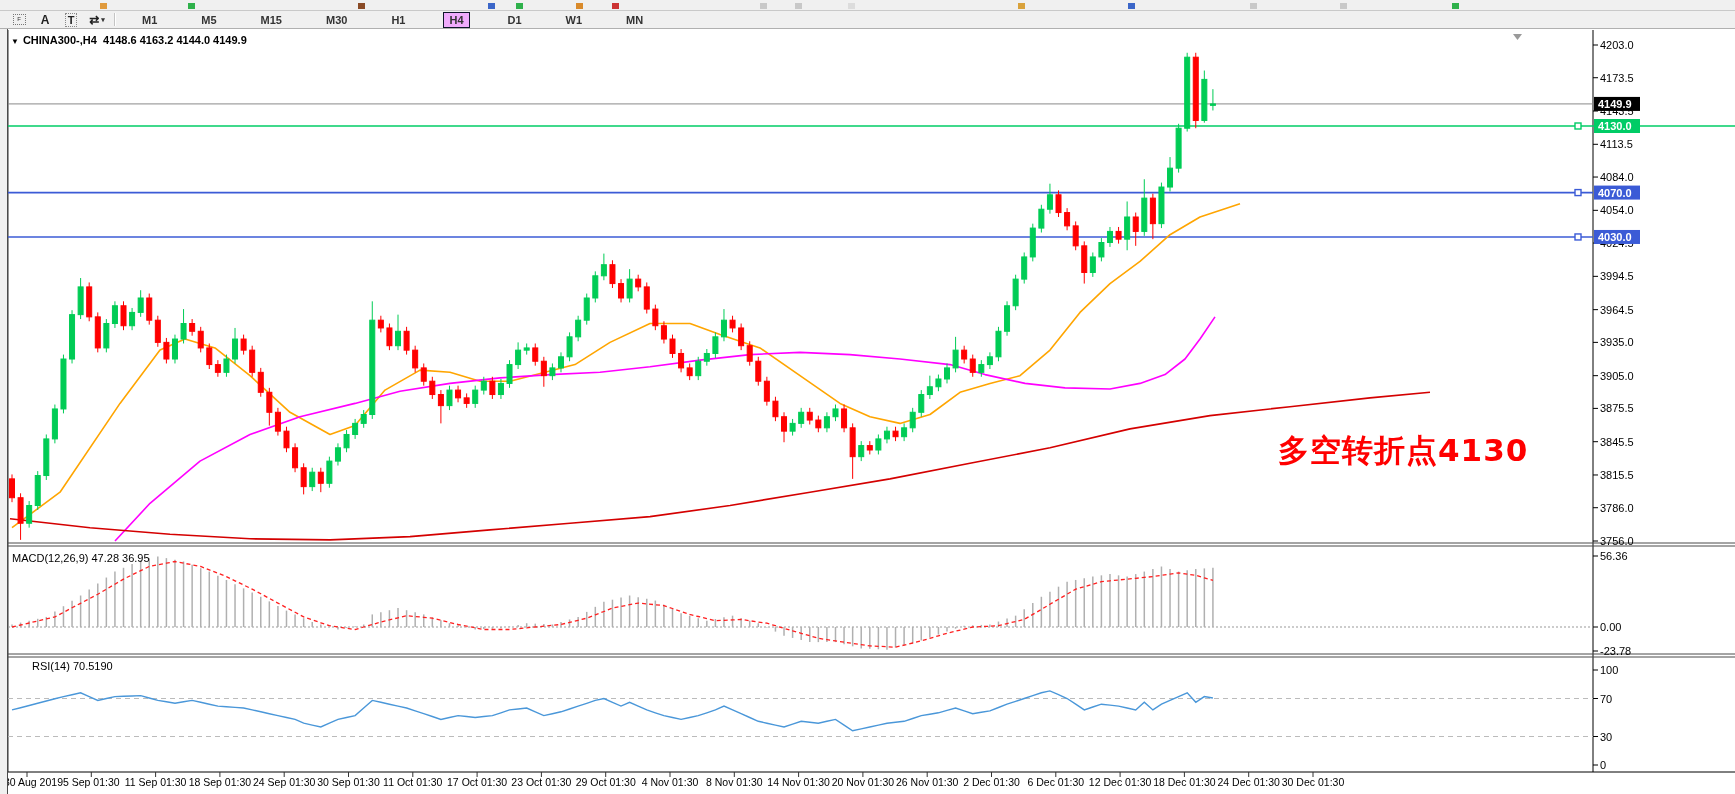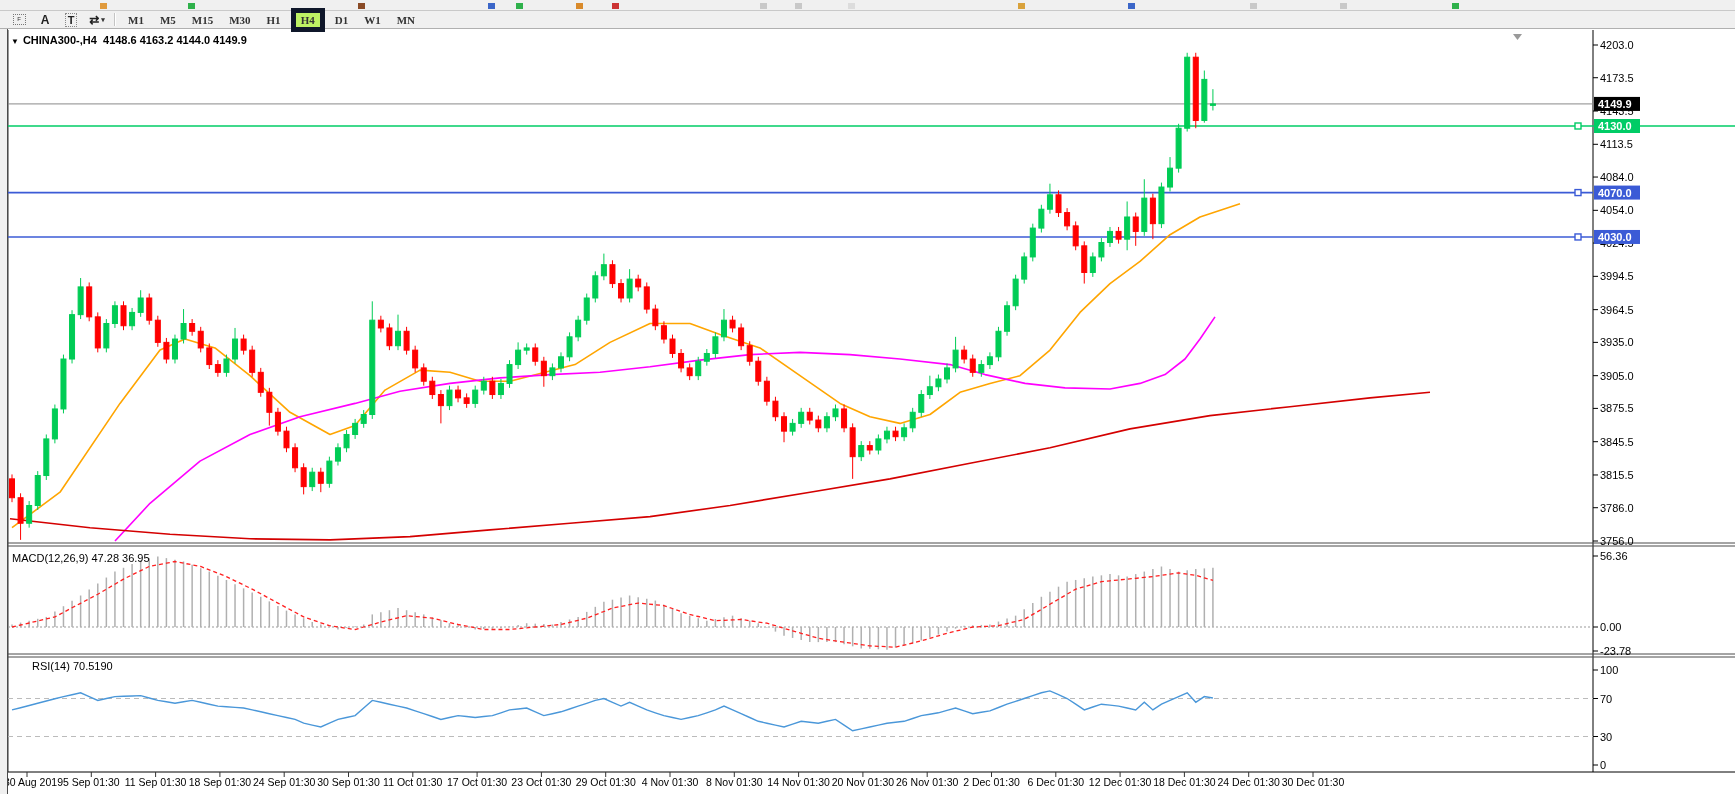--- a/index.html
+++ b/index.html
@@ -13,22 +13,22 @@
   #toolbar{position:absolute;left:0;top:11px;width:1735px;height:17px;background:#f0f0f0;
     border-bottom:1px solid #b0b0b0;z-index:4;display:flex;align-items:center;}
   .tool-btn{height:15px;min-width:24px;display:flex;align-items:center;justify-content:center;
     color:#222;font-size:12px;font-weight:700;margin:0 1px;cursor:default;}
   .grid-glyph{display:inline-block;width:11px;height:9px;border:1px dotted #777;
     font-size:6px;line-height:9px;text-align:center;color:#333;font-weight:400;}
   .boxed{border:1px dotted #888;padding:0 2px;font-size:11px;}
   .caret{font-size:7px;color:#333;margin-left:2px;}
   .sep{width:1px;height:13px;background:#c4c4c4;border-right:1px solid #fff;margin:0 4px;}
   .tf-btn{height:14px;padding:0 5px;display:flex;align-items:center;justify-content:center;
-    font-size:11px;font-weight:700;color:#333;margin:0 2px;border:1px solid transparent;font-family:Liberation Serif, serif;}
-  .tf-btn.active{background:#bef264;border:5px solid #0f172a;}
+    font-size:11px;font-weight:700;color:#333;margin:0 16px;border:1px solid transparent;}
+  .tf-btn.active{background:#f0abfc;border:1px solid #0f172a;}
   
   #chart-frame{position:absolute;left:0;top:28px;width:1735px;height:766px;background:#fff;
     border-top:1px solid #8a8a8a;z-index:0;}
   #left-gutter{position:absolute;left:0;top:28px;width:7px;height:766px;background:#f0f0f0;
     border-right:1px solid #4a4a4a;z-index:2;}
   #chart-svg{position:absolute;left:0;top:0;width:1735px;height:794px;z-index:1;pointer-events:none;}
   .ovl{position:absolute;z-index:2;white-space:nowrap;}
   #symbol-title{left:11px;top:34px;font-size:11px;font-weight:700;color:#000;}
   #symbol-title .tri{font-size:8px;margin-right:4px;}
   #macd-label{left:12px;top:552px;font-size:11px;color:#000;}
@@ -635,14 +635,15 @@
       <text x="1248.7" y="786" font-size="10.5" font-family="Liberation Sans, sans-serif" fill="#000" text-anchor="middle">24 Dec 01:30</text>
       <line x1="1313" y1="772" x2="1313" y2="777" stroke="#333"></line>
       <text x="1313" y="786" font-size="10.5" font-family="Liberation Sans, sans-serif" fill="#000" text-anchor="middle">30 Dec 01:30</text>
     </svg>
 
   <div class="ovl" id="symbol-title">
     <span class="tri">▼</span><span>CHINA300-,H4</span>&nbsp;&nbsp;<span>4148.6 4163.2 4144.0 4149.9</span>
   </div>
   <div class="ovl" id="macd-label">MACD(12,26,9) 47.28 36.95</div>
   <div class="ovl" id="rsi-label">RSI(14) 70.5190</div>
+  <div class="ovl" id="annotation">多空转折点4130</div>
 
 </div>
 
 </body></html>

